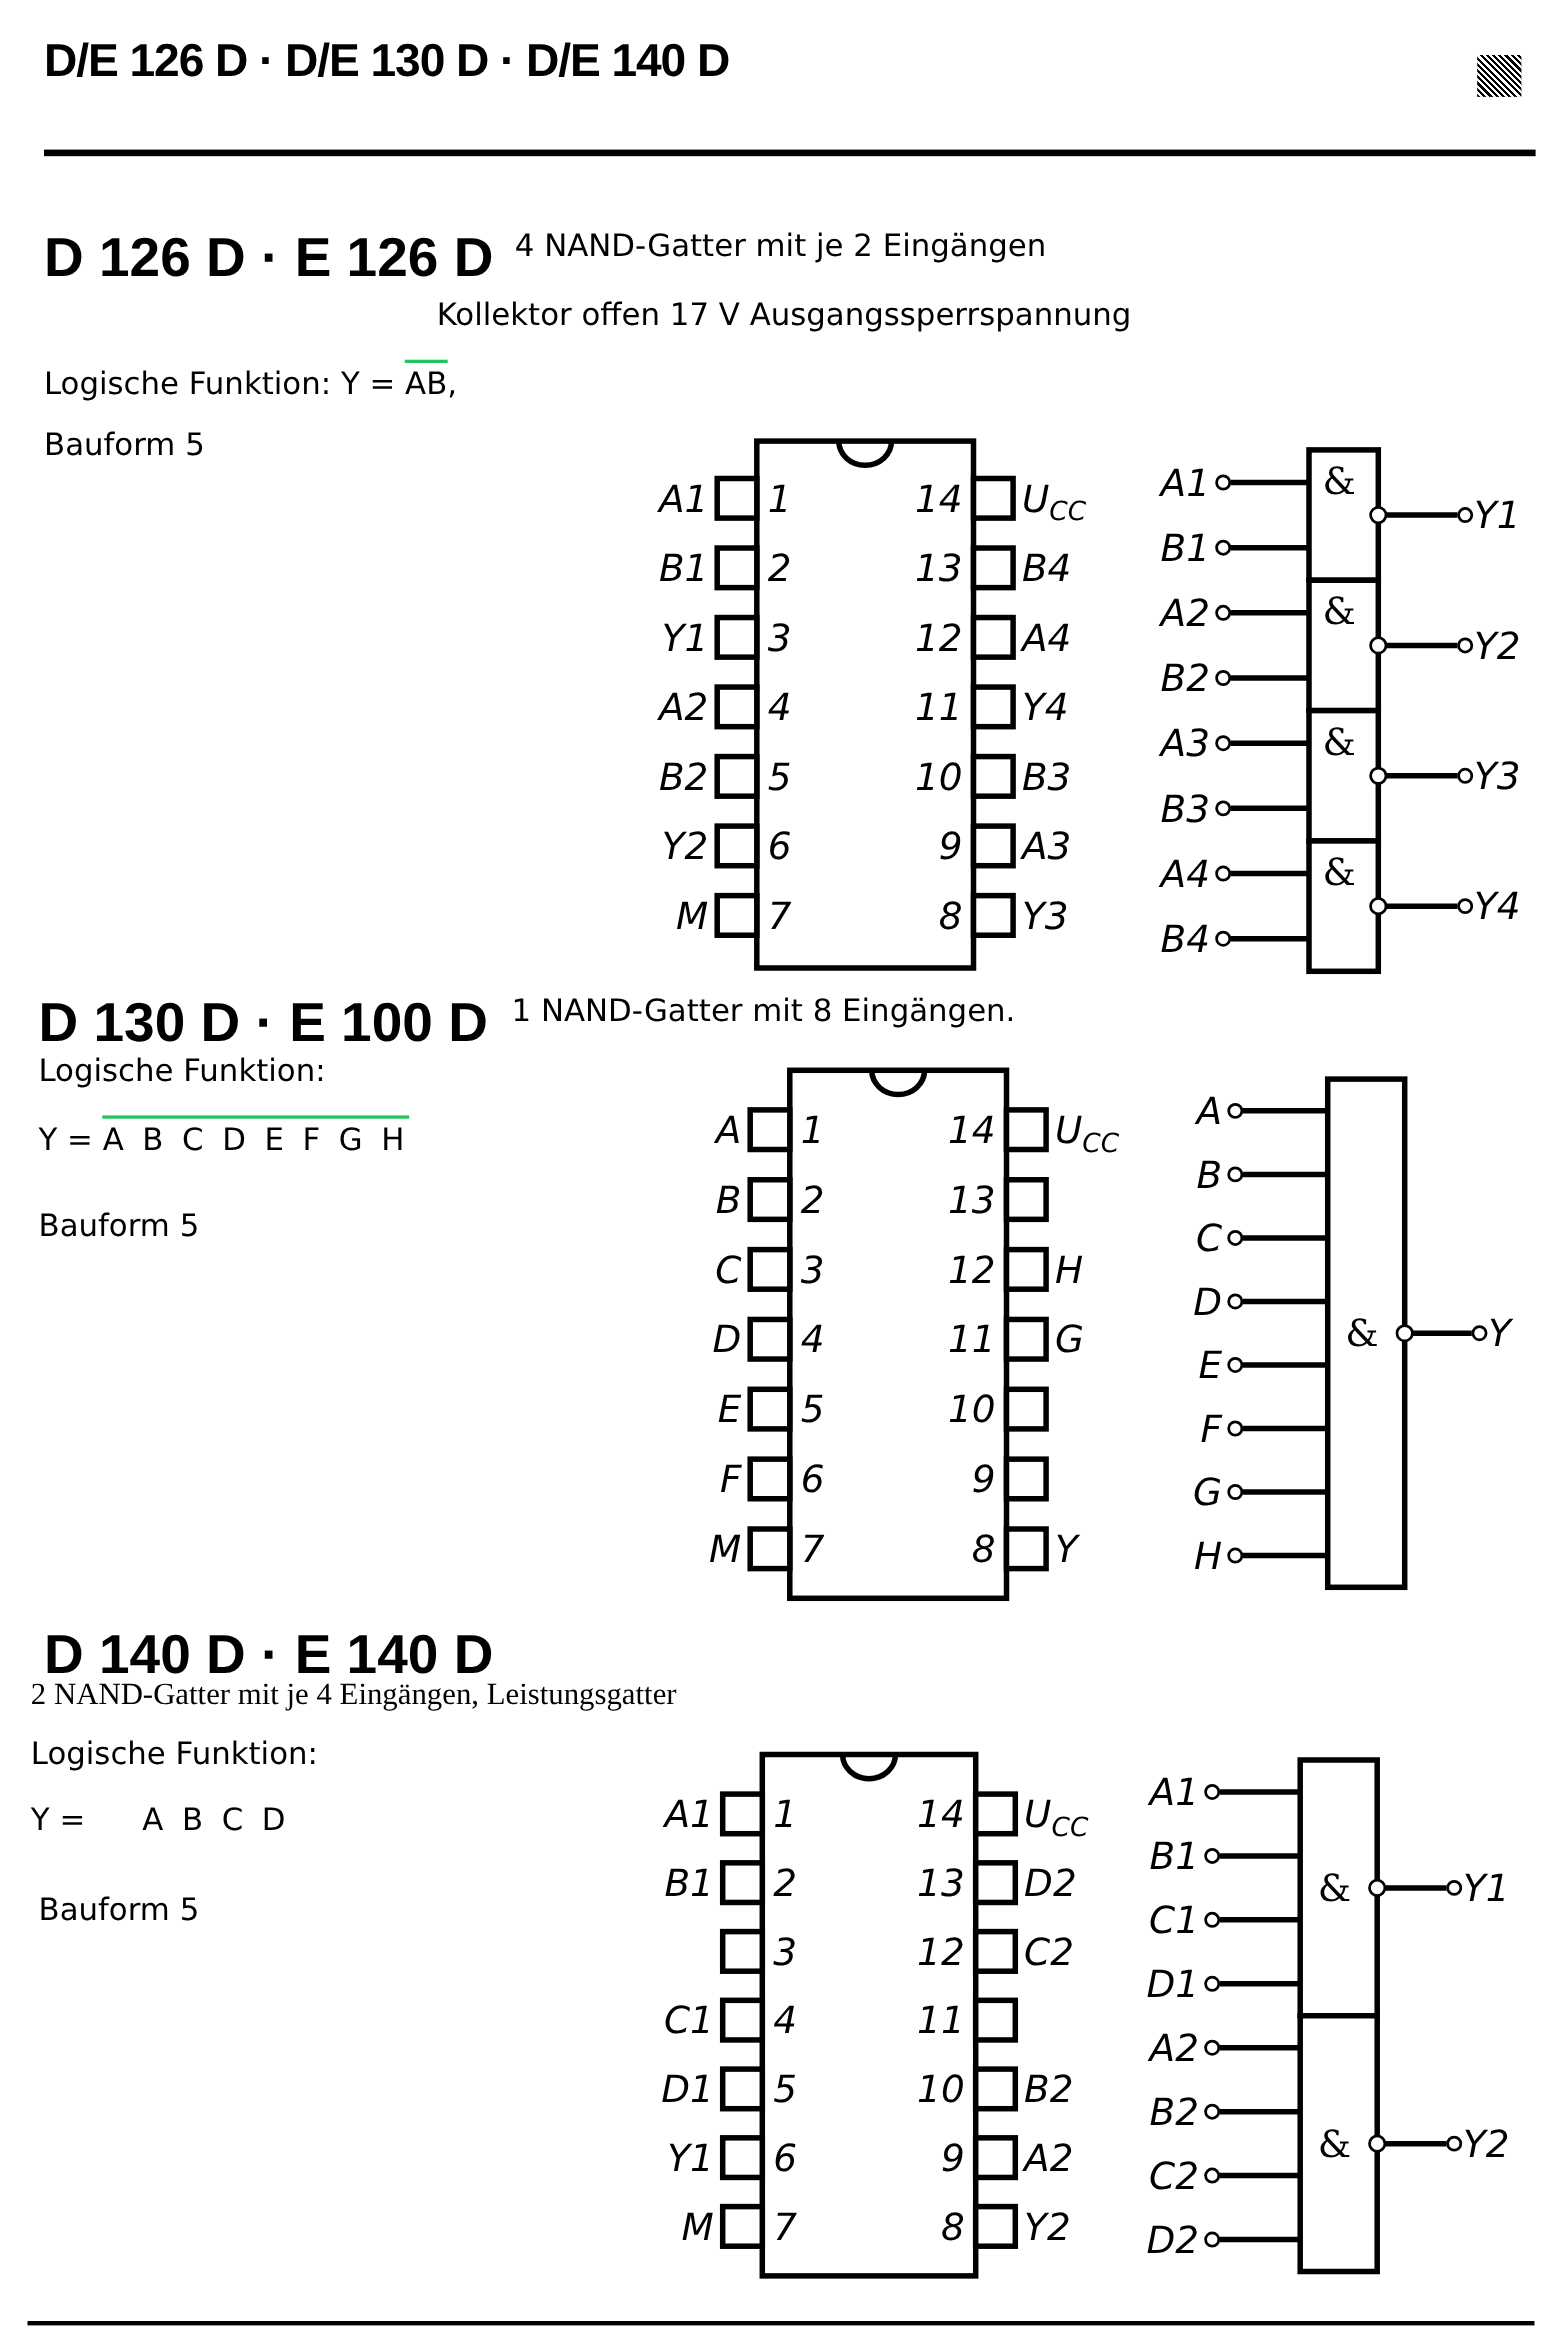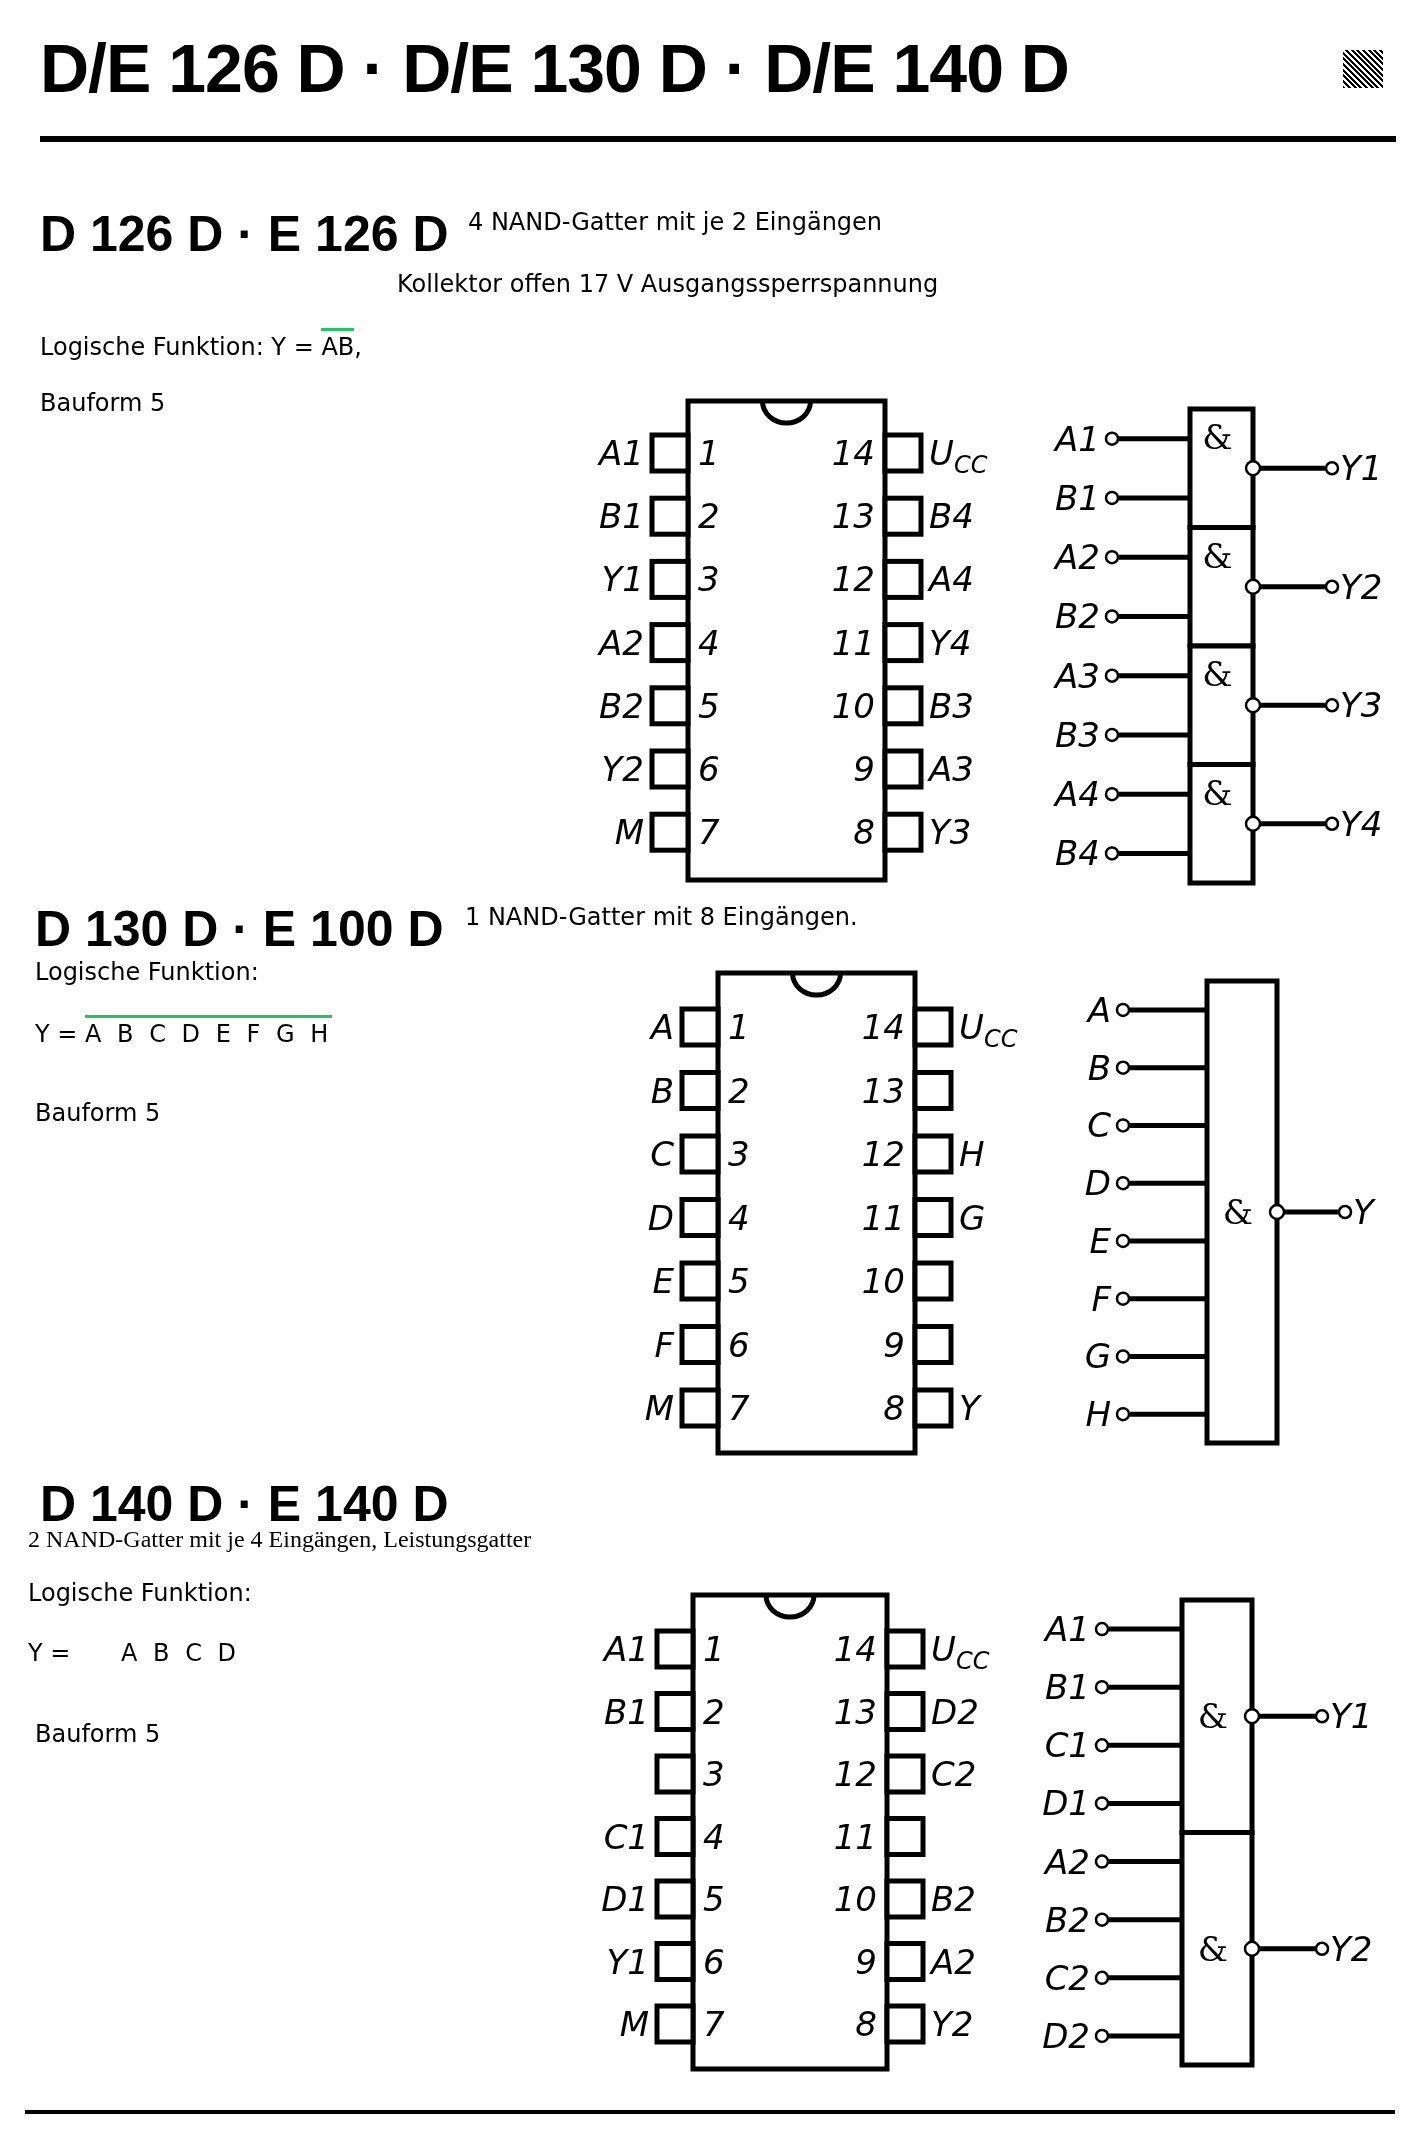--- a/index.html
+++ b/index.html
@@ -1,23 +1,23 @@
 <!DOCTYPE html>
 <html><head>
 <meta charset="utf-8">
 <style>
   html, body { margin: 0; padding: 0; background: #ffffff; }
   body { width: 1424px; height: 2132px; position: relative; overflow: hidden; color: #000; font-family: "DejaVu Sans", sans-serif; }
   .abs { position: absolute; white-space: nowrap; line-height: 1; }
-  .title { left: 40px; top: 34px; font-size: 68px; font-weight: bold; letter-spacing: -1px; font-family: "Liberation Sans", sans-serif; }
+  .title { left: 40px; top: 34px; font-size: 42px; font-weight: bold; letter-spacing: -1px; font-family: "Liberation Sans", sans-serif; }
   .marker { left: 1343px; top: 50px; width: 40px; height: 38px; background: repeating-linear-gradient(45deg, #000 0 2px, #fff 2px 4px), #777; }
   .rule { position: absolute; left: 40px; width: 1356px; background: #000; }
   .rule.top { top: 136px; height: 6px; }
   .rule.bottom { left: 25px; top: 2110px; height: 4px; width: 1370px; }
-  .t { font-size: 24px; font-family: "DejaVu Sans", sans-serif; }
+  .t { font-size: 28px; font-family: "DejaVu Sans", sans-serif; }
   .b { font-weight: bold; font-family: "Liberation Sans", sans-serif; font-size: 50px; }
   .ovl { border-top: 3px solid #22c55e; padding-top: 2px; }
   svg { position: absolute; left: 0; top: 0; }
   .lbl { font-family: "DejaVu Sans", sans-serif; font-style: italic; font-size: 34px; fill: #000; }
   .num { font-family: "DejaVu Sans", sans-serif; font-style: italic; font-size: 34px; fill: #000; }
   .amp { font-family: "DejaVu Serif", serif; font-size: 34px; fill: #000; }
 </style>
 </head>
 <body>
 

